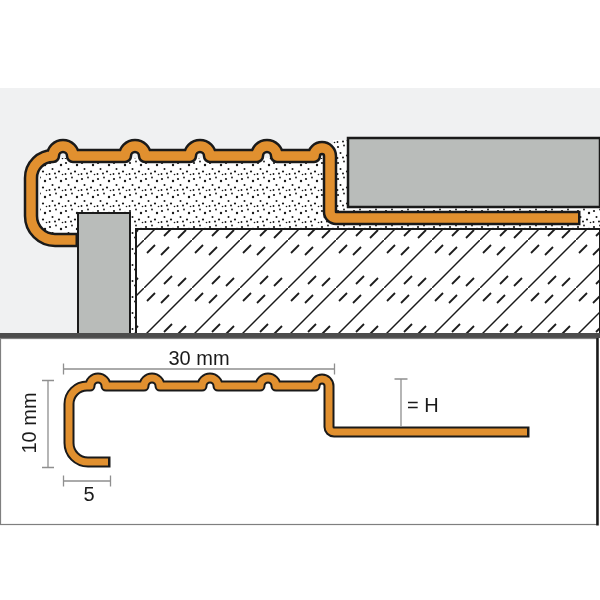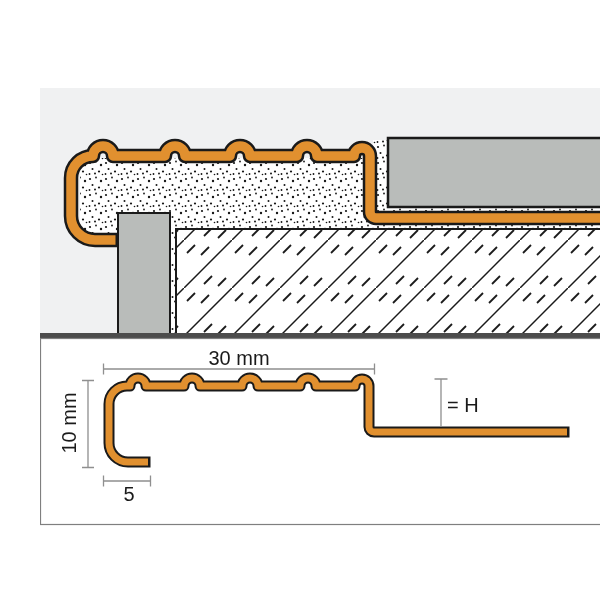--- a/index.html
+++ b/index.html
@@ -1,17 +1,17 @@
 <!DOCTYPE html>
 <html><head>
 <meta charset="utf-8">
 <style>
   html, body { margin: 0; padding: 0; background: #ffffff; }
   body { width: 600px; height: 600px; overflow: hidden; font-family: "Liberation Sans", sans-serif; }
-  .canvas-wrap { position: relative; width: 496px; height: 600px; margin-left: 40px; }
+  .canvas-wrap { position: relative; width: 496px; height: 600px; }
   svg { display: block; }
   text {
     font-family: "Liberation Sans", sans-serif;
     font-size: 20px;
     fill: #1a1a1a;
   }
 </style>
 </head>
 <body>
 

